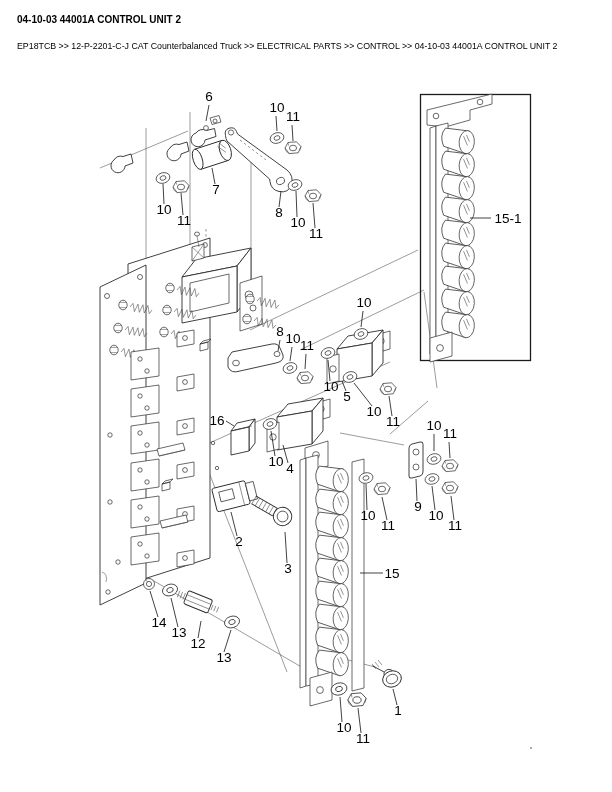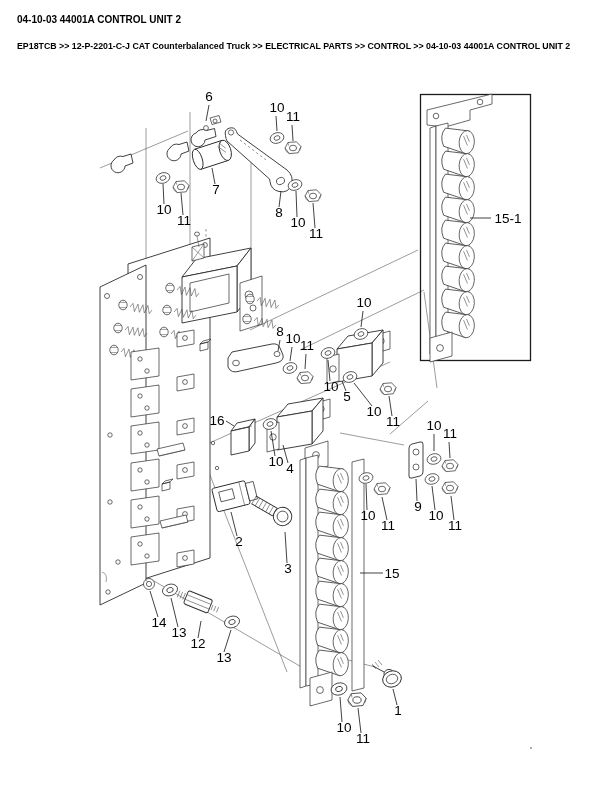--- a/index.html
+++ b/index.html
@@ -1,19 +1,19 @@
 <!DOCTYPE html>
 <html><head>
 <meta charset="utf-8">
 <style>
   html,body{margin:0;padding:0;background:#fff;}
   body{width:612px;height:792px;position:relative;overflow:hidden;
        font-family:"Liberation Sans",sans-serif;color:#000;}
   .hdr{position:absolute;left:17px;top:14px;font-size:10px;font-weight:bold;white-space:nowrap;}
-  .crumb{position:absolute;left:17px;top:41px;font-size:8.8px;font-weight:bold;white-space:nowrap;}
+  .crumb{position:absolute;left:17px;top:41px;font-size:8.8px;font-weight:normal;white-space:nowrap;}
   svg{position:absolute;left:0;top:0;}
   .ln{stroke:#2b2b2b;stroke-width:.9;fill:none;stroke-linecap:round;}
   .fw{fill:#fff;stroke:#2b2b2b;stroke-width:.9;stroke-linejoin:round;}
   .fw2{fill:#fff;stroke:#2b2b2b;stroke-width:.7;stroke-linejoin:round;}
   .thin{stroke:#4a4a4a;stroke-width:.55;fill:none;}
   .dash{stroke:#4a4a4a;stroke-width:.6;stroke-dasharray:2.5 2.6;fill:none;}
   .frame{fill:none;stroke:#1c1c1c;stroke-width:1.3;}
   .lead{stroke:#111;stroke-width:.8;}
   text.callout{font-size:13.5px;fill:#000;}
 </style>

